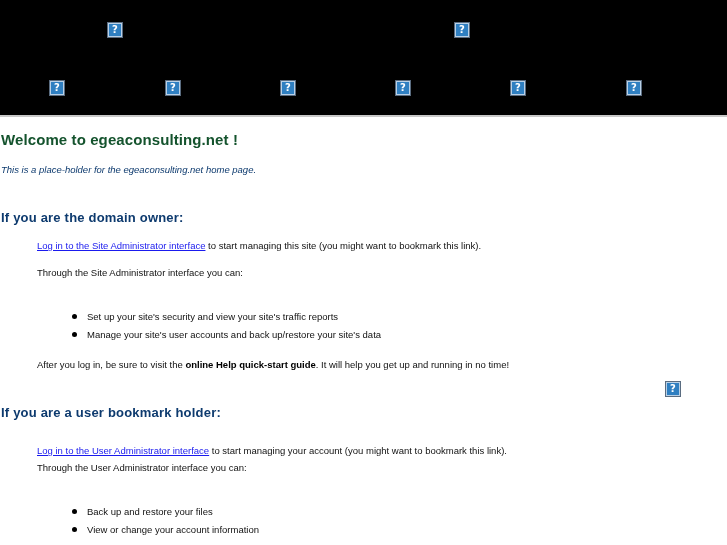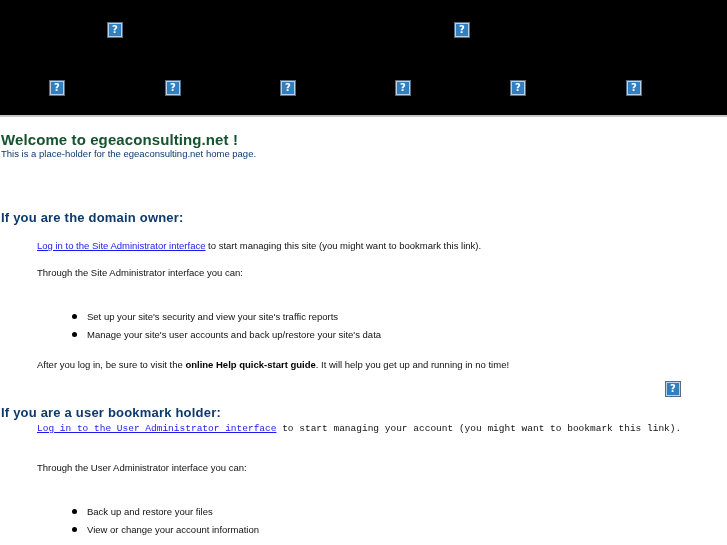--- a/index.html
+++ b/index.html
@@ -101,21 +101,21 @@
   <span class="broken-img" style="left:166px;top:81px;">?</span>
   <span class="broken-img" style="left:281px;top:81px;">?</span>
   <span class="broken-img" style="left:396px;top:81px;">?</span>
   <span class="broken-img" style="left:511px;top:81px;">?</span>
   <span class="broken-img" style="left:627px;top:81px;">?</span>
 </div>
 
 <div class="content">
   <h1 class="title abs" style="left:1px;top:14px;">Welcome to egeaconsulting.net !</h1>
 
-  <div class="intro abs" style="left:1px;top:31px;">This is a place-holder for the egeaconsulting.net home page.</div>
+  <div class="intro abs" style="left:1px;top:47px;font-style:italic;">This is a place-holder for the egeaconsulting.net home page.</div>
 
   <h2 class="section abs" style="left:1px;top:93px;">If you are the domain owner:</h2>
 
   <div class="para abs" style="left:37px;top:123px;">
     <a href="#">Log in to the Site Administrator interface</a><span> to start managing this site (you might want to bookmark this link).</span>
   </div>
 
   <div class="para abs" style="left:37px;top:150px;">Through the Site Administrator interface you can:</div>
 
   <ul class="bullets abs" style="left:58px;top:180px;">
@@ -124,21 +124,21 @@
   </ul>
 
   <div class="para abs" style="left:37px;top:242px;">
     <span>After you log in, be sure to visit the </span><b>online Help quick-start guide</b><span>. It will help you get up and running in no time!</span>
   </div>
 
   <span class="broken-img" style="left:666px;top:265px;">?</span>
 
   <h2 class="section abs" style="left:1px;top:288px;">If you are a user bookmark holder:</h2>
 
-  <div class="para abs" style="left:37px;top:306px;font-family:Liberation Mono, monospace;">
+  <div class="para abs" style="left:37px;top:328px;">
     <a href="#">Log in to the User Administrator interface</a><span> to start managing your account (you might want to bookmark this link).</span>
   </div>
 
   <div class="para abs" style="left:37px;top:345px;">Through the User Administrator interface you can:</div>
 
   <ul class="bullets abs" style="left:58px;top:375px;">
     <li>Back up and restore your files</li>
     <li>View or change your account information</li>
   </ul>
 </div>

